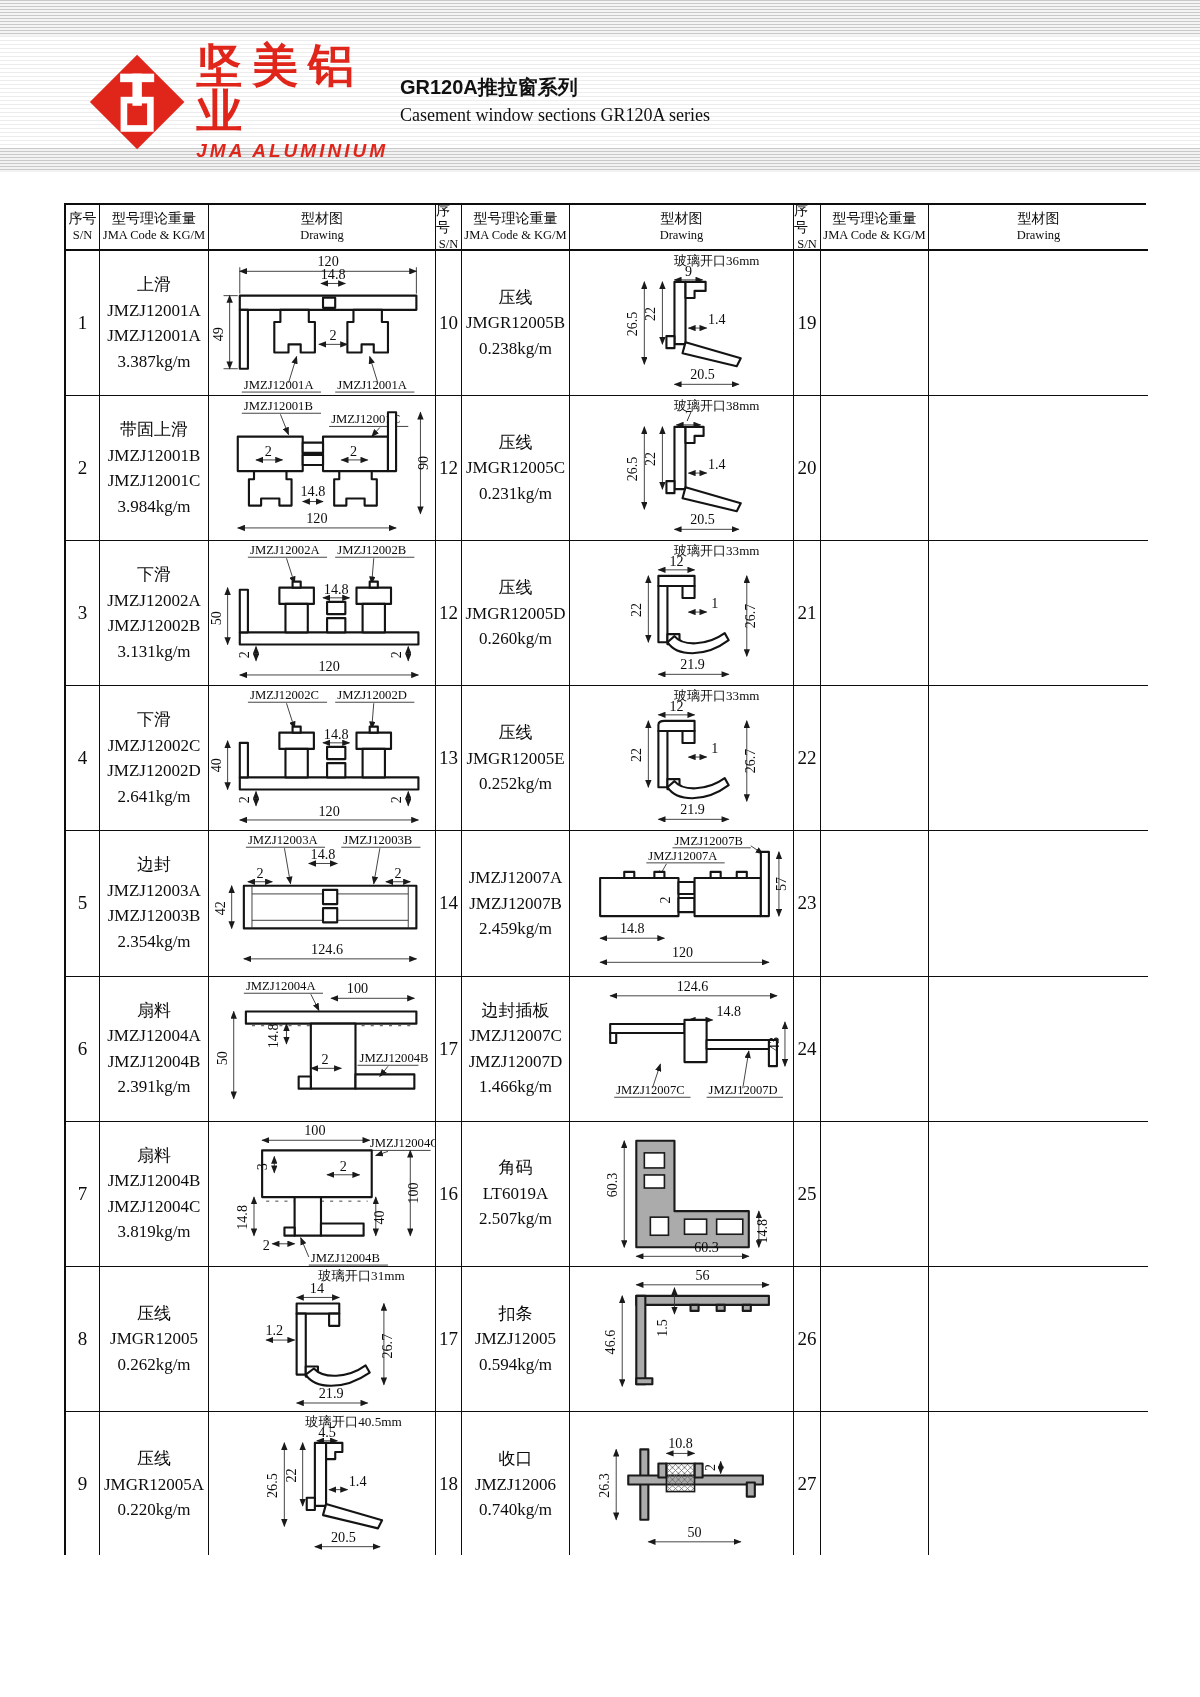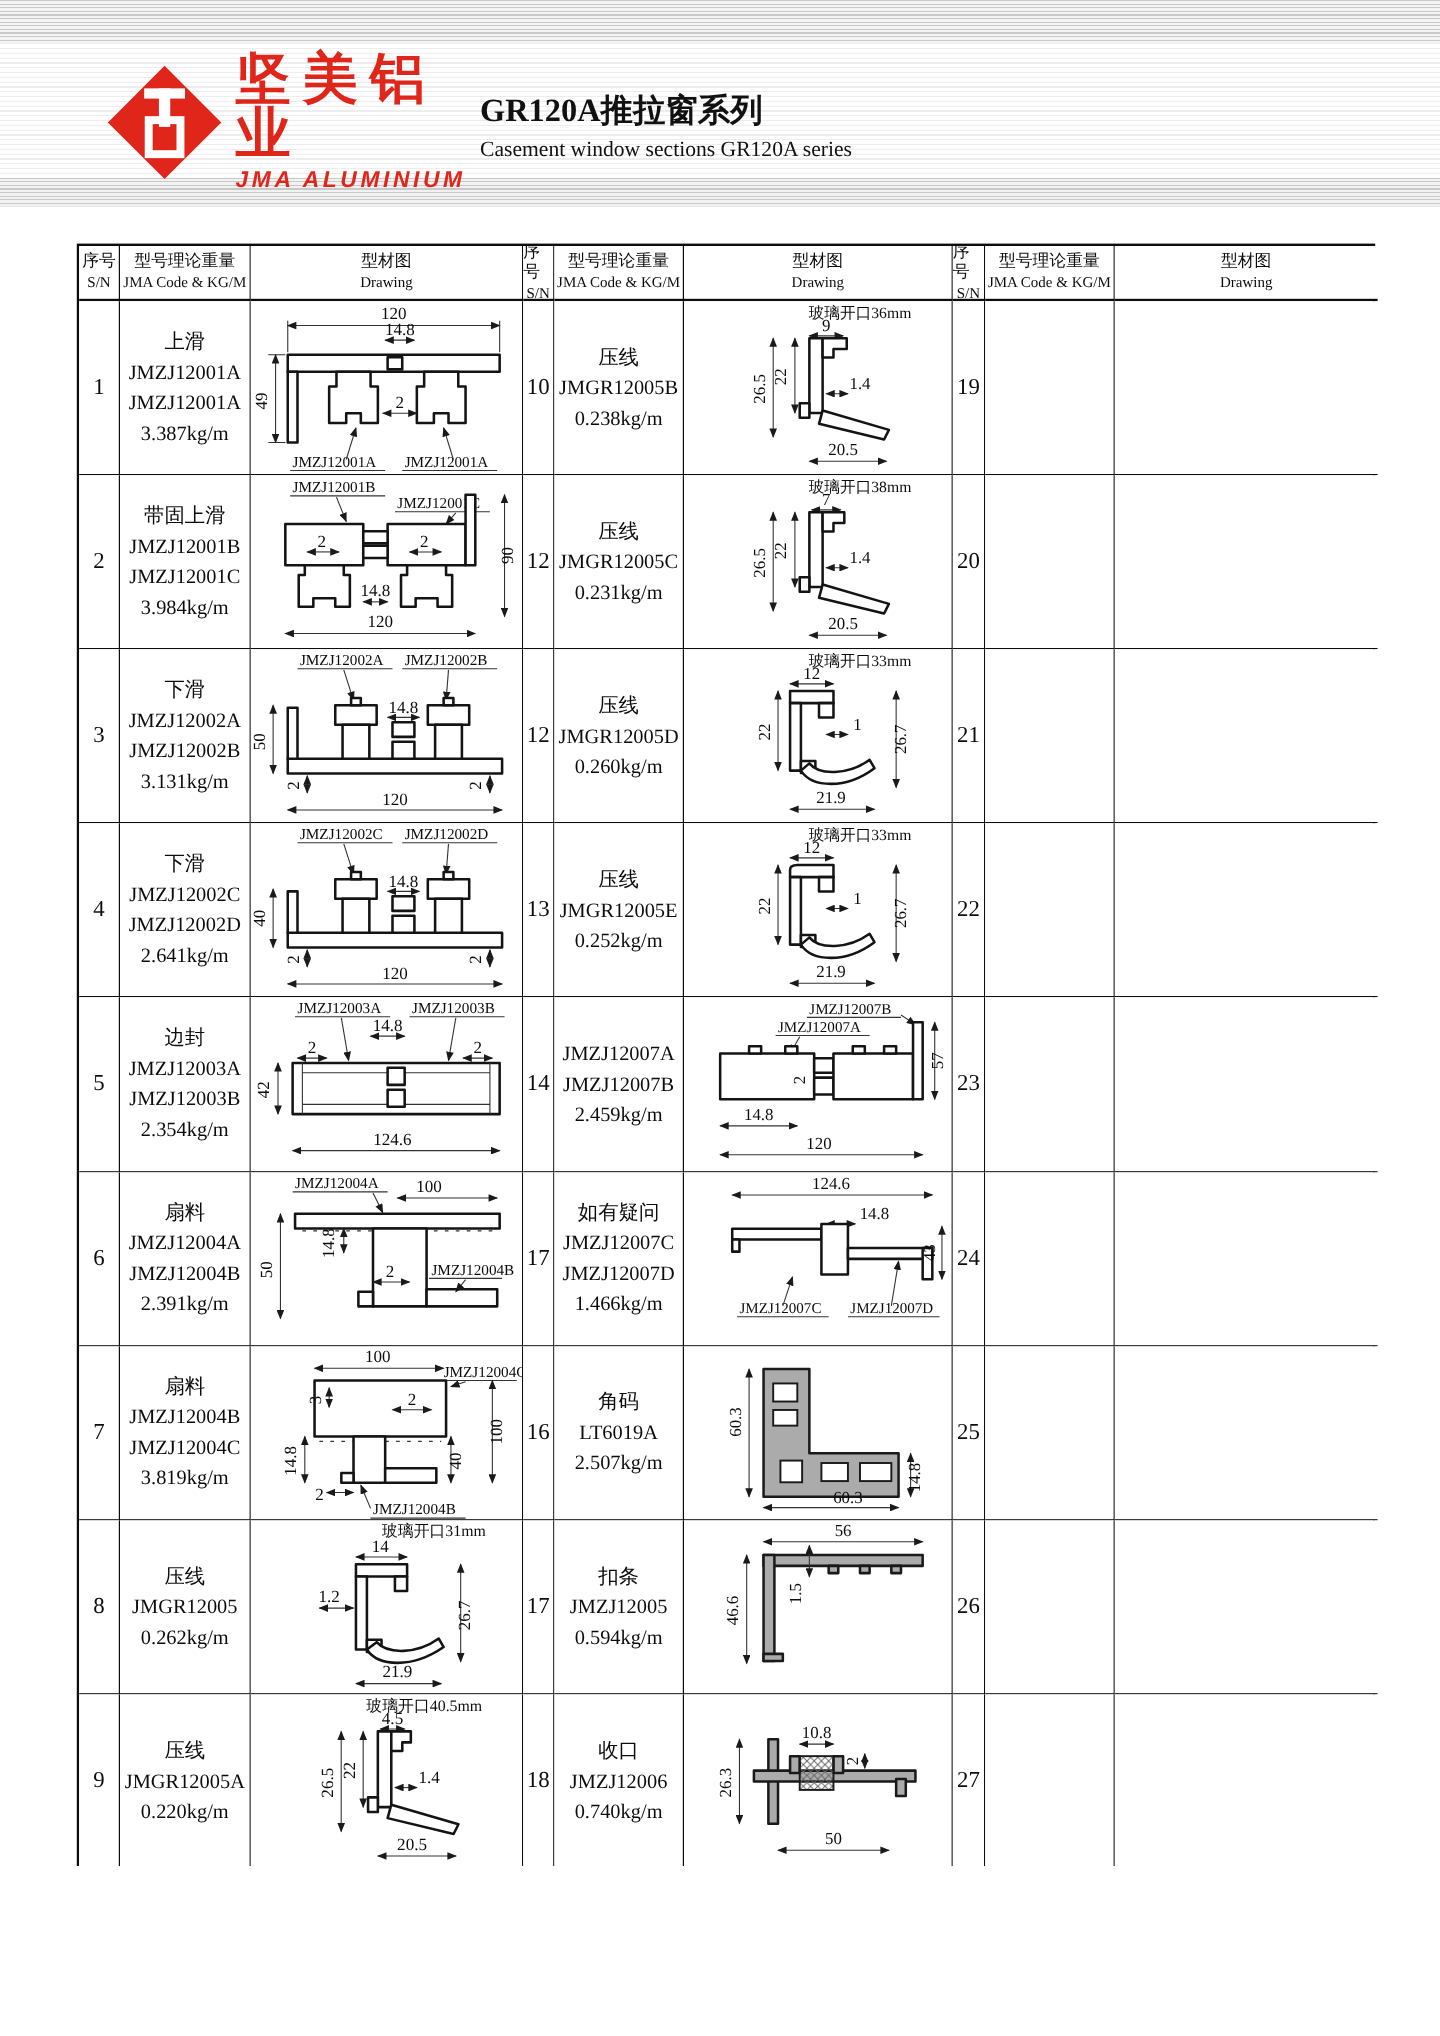--- a/index.html
+++ b/index.html
@@ -14,21 +14,21 @@
     background:repeating-linear-gradient(180deg,#c9c9c9 0 1px,#f2f2f2 1px 3px);}
   
   .logo{position:absolute;left:88px;top:44px;width:320px;height:116px;display:flex;align-items:center;}
   .logo-text{margin-left:10px;}
   .logo-cn{font-family:"Liberation Sans",sans-serif;font-weight:bold;font-size:46px;
            color:#e0251b;letter-spacing:10px;line-height:1;}
   .logo-en{font-family:"Liberation Sans",sans-serif;font-weight:bold;font-style:italic;
            font-size:19px;color:#e0251b;letter-spacing:3px;margin-top:6px;}
   
   .title-block{position:absolute;left:400px;top:74px;}
-  .title-cn{font-family:Liberation Serif, serif;font-weight:bold;font-size:27px;color:#111;}
+  .title-cn{font-family:Liberation Sans, sans-serif;font-weight:bold;font-size:20px;color:#111;}
   .title-en{font-size:18px;color:#111;margin-top:4px;}
   
   .tbl{position:absolute;left:64px;top:203px;width:1082px;height:1356px;display:grid;
        grid-template-columns:34px 109px 227px 26px 108px 224px 27px 108px 219px;
        grid-template-rows:46px repeat(9,1fr);
        border:2.5px solid #0d0d0d;box-sizing:border-box;background:#fff;}
   .tbl>div{border-right:1.7px solid #0d0d0d;border-bottom:1.7px solid #0d0d0d;
        box-sizing:border-box;display:flex;align-items:center;justify-content:center;
        overflow:hidden;background:#fff;}
   .tbl>div:nth-child(9n){border-right:none;}
@@ -486,21 +486,21 @@
           <text class="dt" transform="rotate(-90 17 80)" x="17" y="80">50</text>
         <line class="dla" x1="100" y1="90" x2="130" y2="90"></line>
           <text class="dt" x="114" y="86">2</text>
         <text class="lb" x="148" y="84">JMZJ12004B</text>
           <line class="dl" x1="146" y1="87" x2="206" y2="87"></line>
           <line class="dle" x1="176" y1="88" x2="168" y2="98"></line>
       </svg>
     </div>
     <div class="sn">17</div>
     <div class="code">
-        <div>如有疑问</div>
+        <div>边封插板</div>
         <div>JMZJ12007C</div>
         <div>JMZJ12007D</div>
         <div>1.466kg/m</div>
       </div>
     <div class="draw">
       <svg viewBox="0 0 222 142">
         <line class="dla" x1="40" y1="18" x2="206" y2="18"></line>
           <text class="dt" x="122" y="13">124.6</text>
         <line class="dla" x1="118" y1="42" x2="142" y2="42"></line>
           <text class="dt" x="158" y="38">14.8</text>

